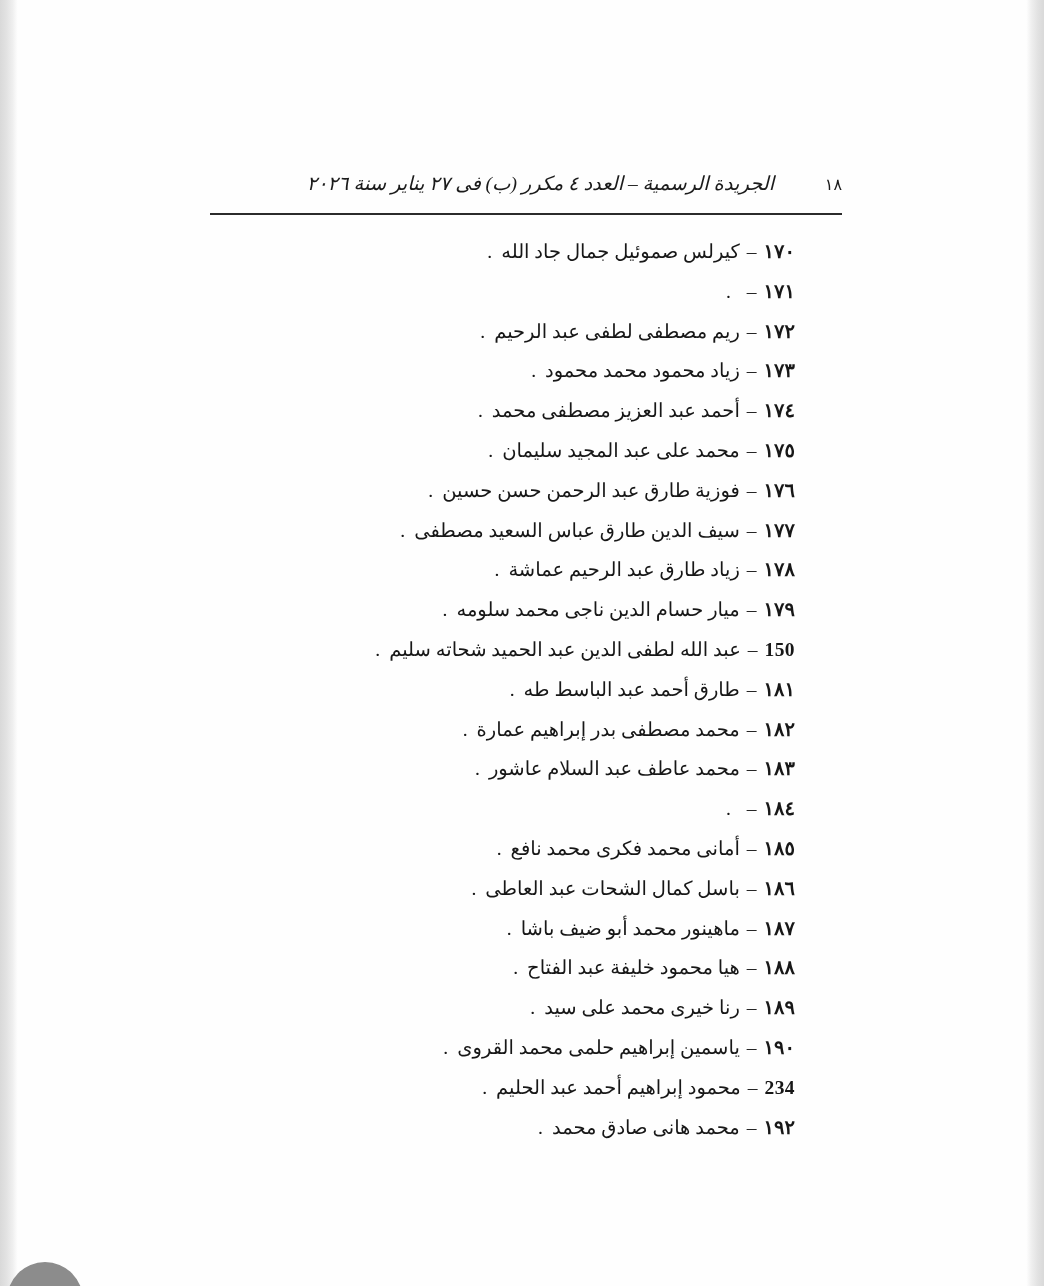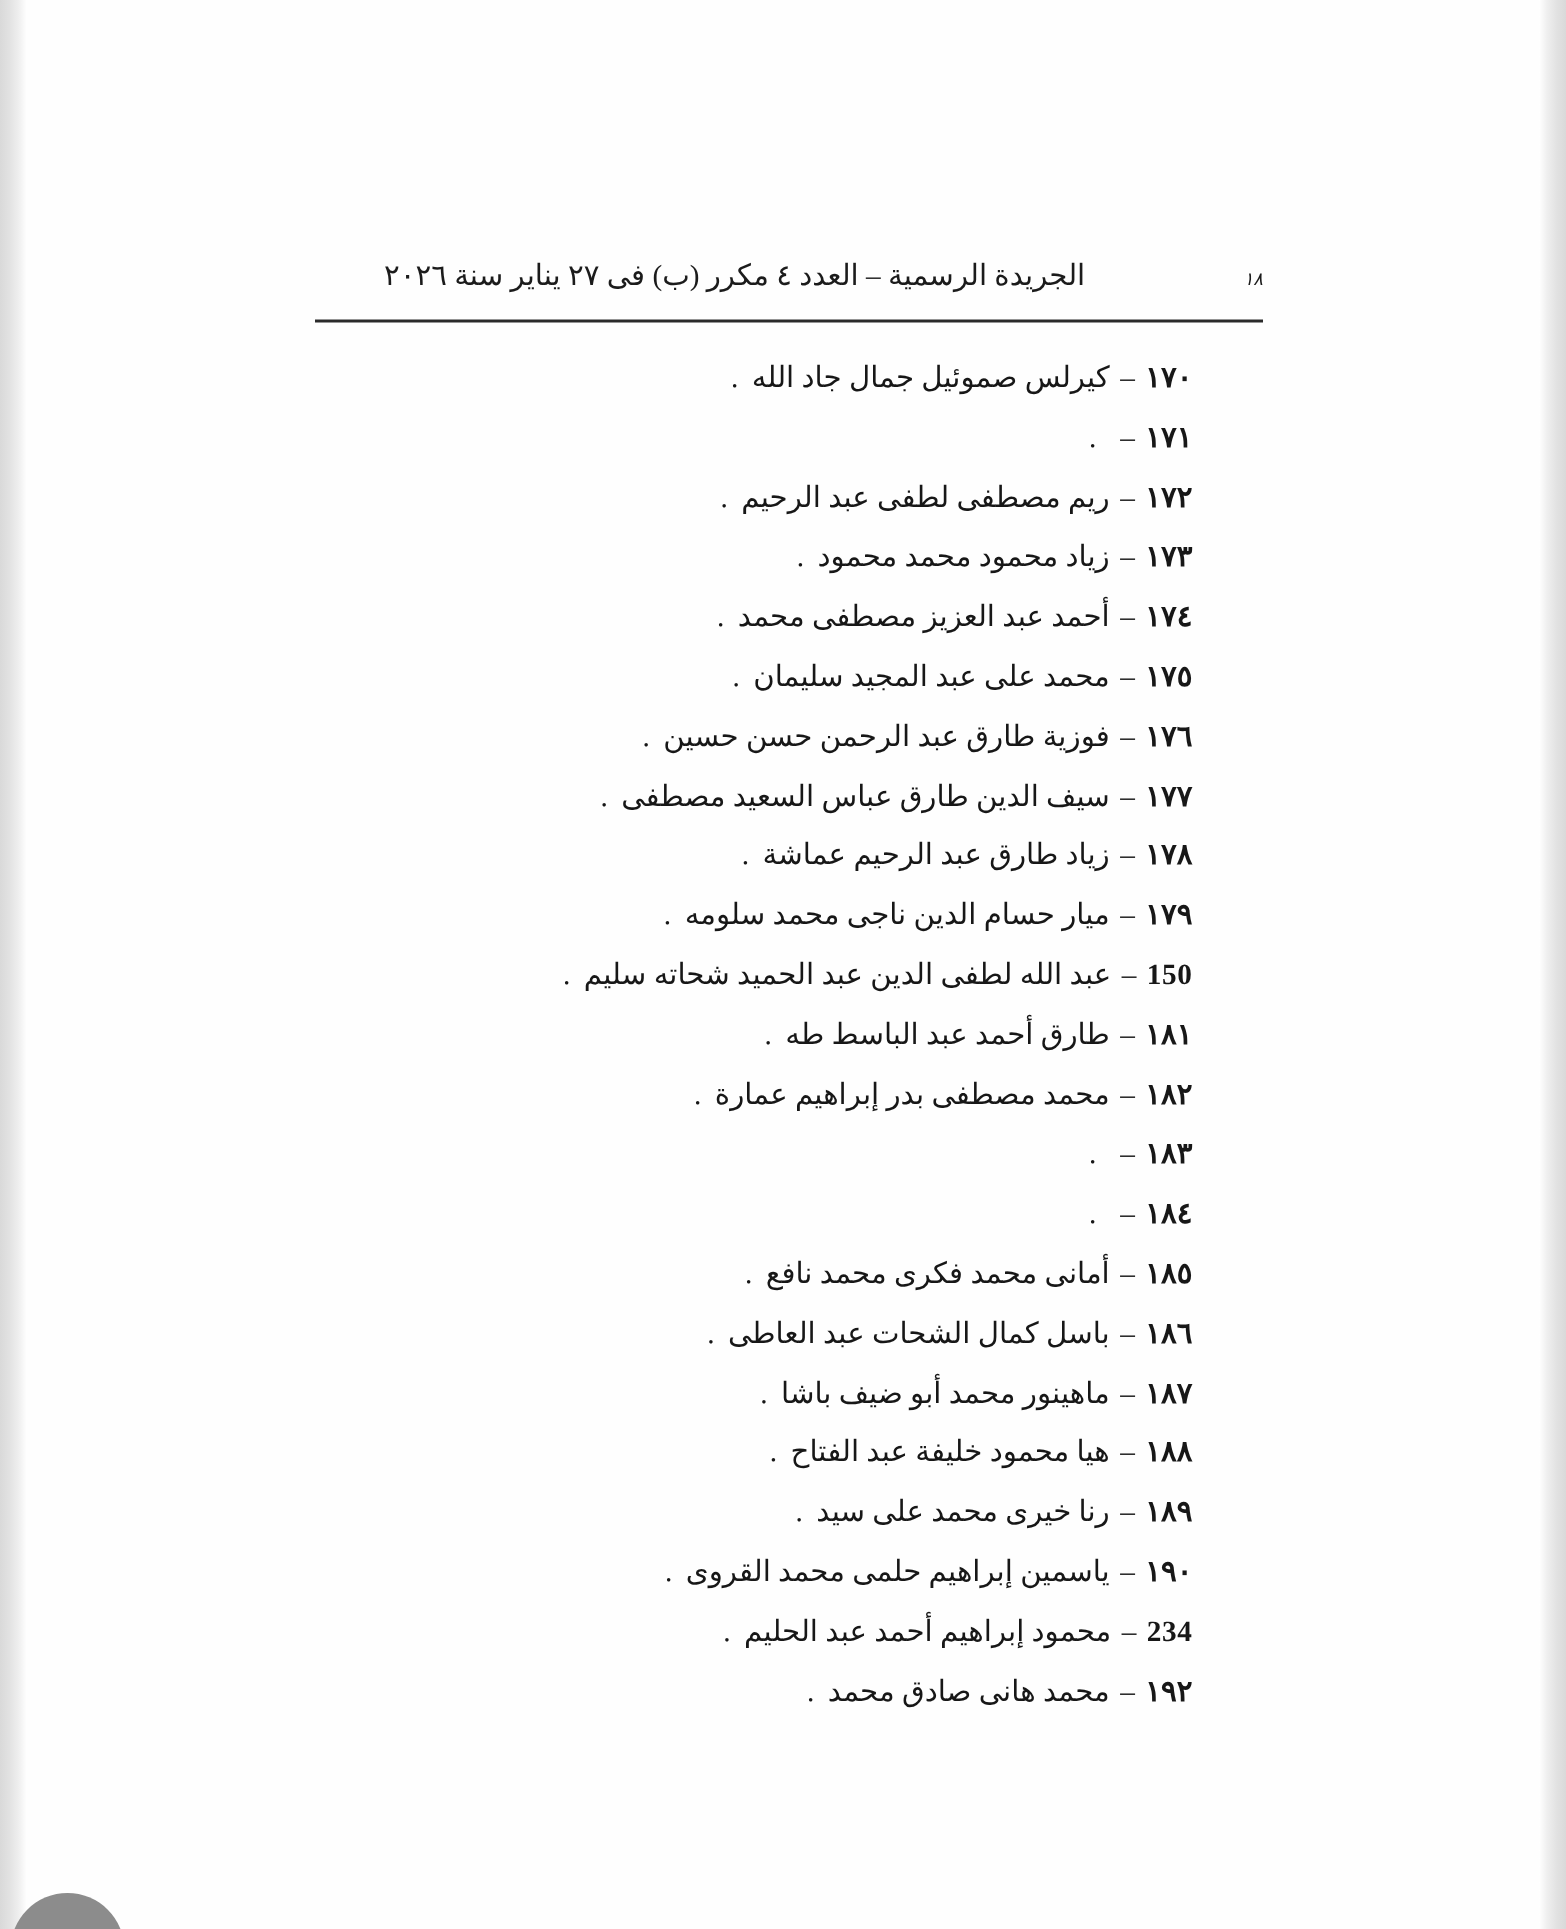--- a/index.html
+++ b/index.html
@@ -51,33 +51,33 @@
     width: 632px;
     top: 172px;
     display: flex;
     flex-direction: row;
     align-items: baseline;
     justify-content: flex-start;
     color: #1b1b1b;
   }
 
   .header-page-number {
-    font-size: 12px;
+    font-size: 16px;
     letter-spacing: 0.5px;
     white-space: nowrap;
     flex: 0 0 auto;
-    font-style: italic;
   }
 
   .header-title {
     font-size: 19.5px;
     white-space: nowrap;
     flex: 1 1 auto;
-    text-align: left;
+    text-align: center;
     padding-left: 46px;
+    font-style: italic;
   }
 
   .header-rule {
     position: absolute;
     left: 192px;
     width: 632px;
     top: 213px;
     height: 0;
     border-top: 2px solid #2b2b2b;
   }
@@ -228,20 +228,21 @@
         </li>
         <li class="name-entry">
           <span class="entry-number">١٨٢</span>
           <span class="entry-dash">–</span>
           <span class="entry-name">محمد مصطفى بدر إبراهيم عمارة</span>
           <span class="entry-terminator">.</span>
         </li>
         <li class="name-entry">
           <span class="entry-number">١٨٣</span>
           <span class="entry-dash">–</span>
+          <span class="entry-name">محمد عاطف عبد السلام عاشور</span>
           <span class="entry-terminator">.</span>
         </li>
         <li class="name-entry">
           <span class="entry-number">١٨٤</span>
           <span class="entry-dash">–</span>
           <span class="entry-terminator">.</span>
         </li>
         <li class="name-entry">
           <span class="entry-number">١٨٥</span>
           <span class="entry-dash">–</span>

